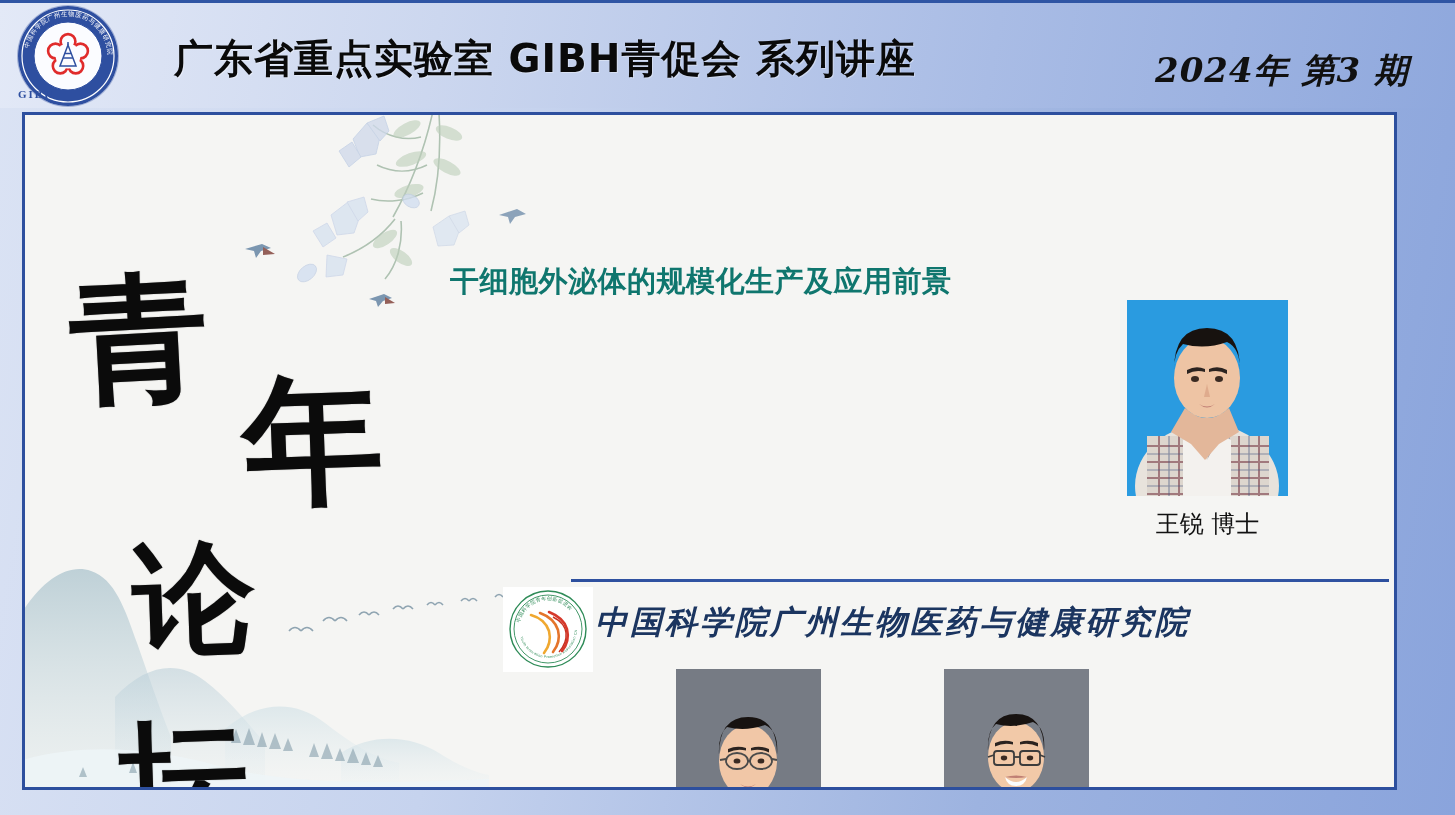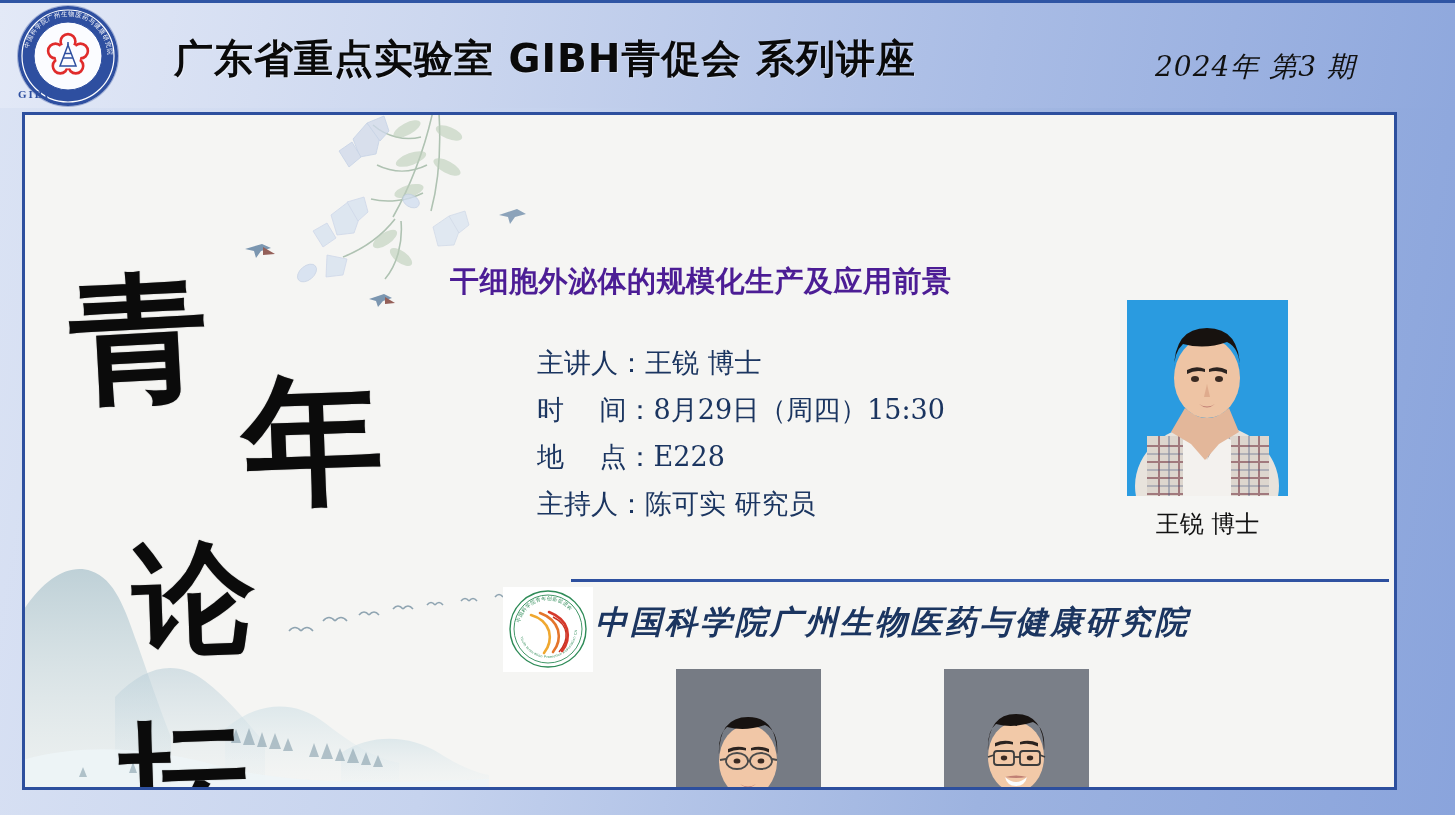--- a/index.html
+++ b/index.html
@@ -36,21 +36,21 @@
     position:absolute;left:133px;top:32px;
     font-family:"DejaVu Sans","Liberation Sans",sans-serif;
     font-size:39px;font-weight:bold;color:#0a0a0a;
     letter-spacing:1px;white-space:nowrap;
     text-shadow:1px 1px 0 rgba(255,255,255,.35);
     margin-left:41px;
   }
   .hdr-issue{
     position:absolute;left:1155px;top:48px;
     font-family:"DejaVu Serif","Liberation Serif",serif;
-    font-size:28px;font-weight:normal;font-style:italic;color:#111;
+    font-size:34px;font-weight:bold;font-style:italic;color:#111;
     letter-spacing:1px;white-space:nowrap;
   }
 
   
   .card{
     position:absolute;left:22px;top:112px;width:1369px;height:672px;
     background:#f5f5f3;
     border:3px solid #2d4f9e;
     overflow:hidden;
   }
@@ -69,21 +69,21 @@
   }
   .c1{left:45px;top:155px;font-size:138px;transform:rotate(-3deg);}
   .c2{left:218px;top:255px;font-size:140px;transform:rotate(-2deg);}
   .c3{left:108px;top:422px;font-size:122px;transform:rotate(-2deg);}
   .c4{left:95px;top:600px;font-size:128px;transform:rotate(-2deg);}
 
   
   .lec-title{
     position:absolute;left:425px;top:147px;
     font-family:"DejaVu Sans","Liberation Sans",sans-serif;
-    font-size:29px;font-weight:bold;color:#4c1d95;letter-spacing:.5px;
+    font-size:29px;font-weight:bold;color:#0f766e;letter-spacing:.5px;
     white-space:nowrap;
   }
   .info{
     position:absolute;left:512px;top:224px;
     font-family:"DejaVu Serif","Liberation Serif",serif;
     font-size:27px;color:#1b3560;line-height:47px;
   }
   .info .row{white-space:nowrap;}
 
   
@@ -282,34 +282,20 @@
     <div class="watermark wm1"></div>
     <div class="watermark wm2"></div>
 
     <div class="calli c1">青</div>
     <div class="calli c2">年</div>
     <div class="calli c3">论</div>
     <div class="calli c4">坛</div>
 
     <div class="lec-title">干细胞外泌体的规模化生产及应用前景</div>
 
-    <div class="info">
-      <div class="row">
-        <span>主讲人：</span><span>王锐  博士</span>
-      </div>
-      <div class="row">
-        <span>时　  间：</span><span>8月29日（周四）15:30</span>
-      </div>
-      <div class="row">
-        <span>地　  点：</span><span>E228</span>
-      </div>
-      <div class="row">
-        <span>主持人：</span><span>陈可实  研究员</span>
-      </div>
-    </div>
 
     <div class="speaker">
       <svg class="ph" viewBox="0 0 161 196">
         <rect width="161" height="196" fill="#2a9be0"></rect>
         <ellipse cx="80" cy="186" rx="72" ry="62" fill="#e8e3dc"></ellipse>
         <g>
           <rect x="20" y="136" width="122" height="62" fill="#ddd6ce"></rect>
           <g stroke="#8d5a63" stroke-width="2" opacity=".75">
             <line x1="32" y1="136" x2="32" y2="198"></line>
               <line x1="52" y1="136" x2="52" y2="198"></line>

